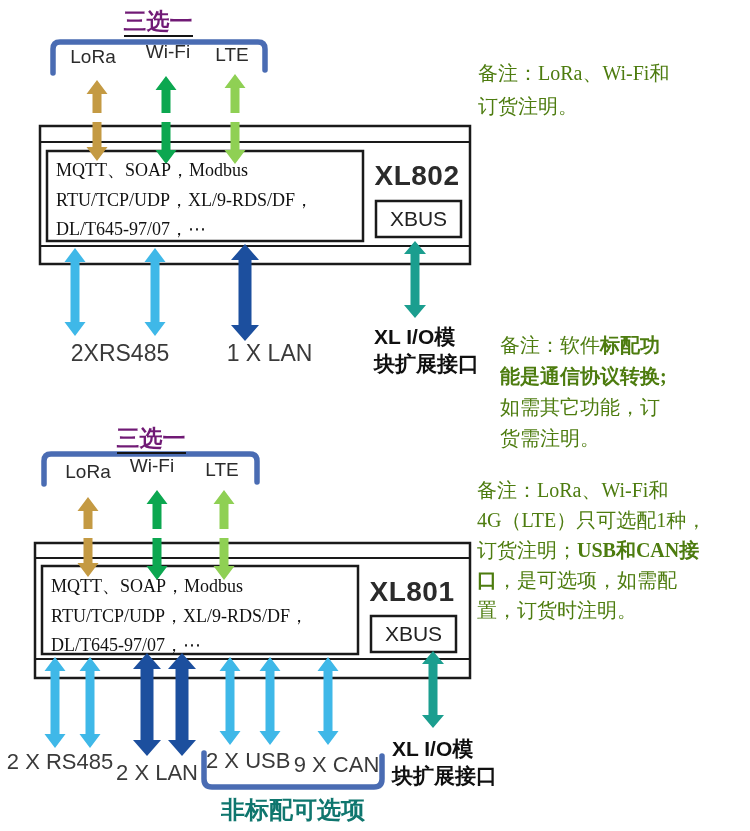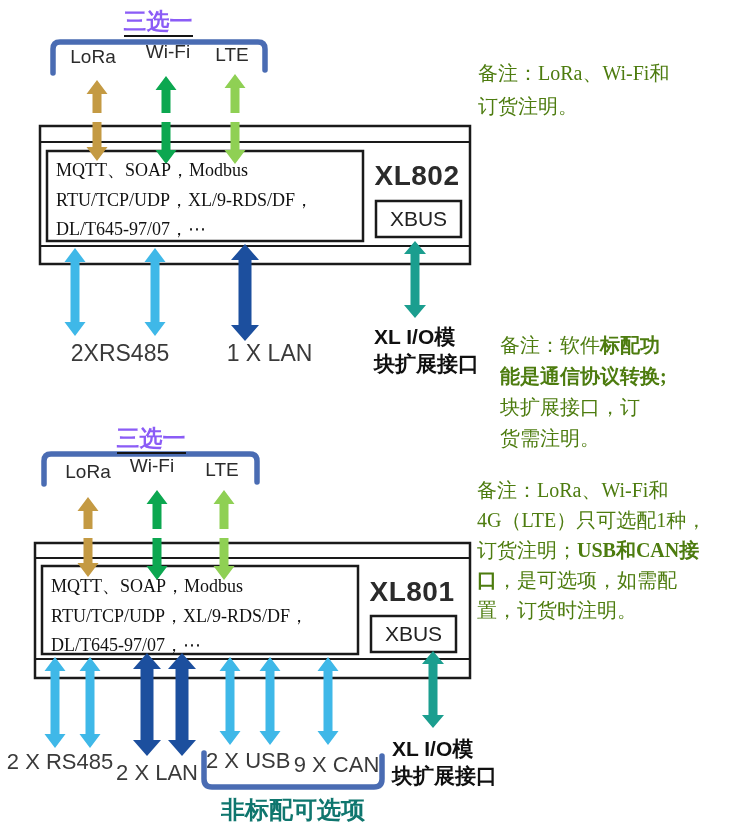--- a/index.html
+++ b/index.html
@@ -1,20 +1,20 @@
 <!DOCTYPE html>
 <html><head>
 <meta charset="utf-8">
 <style>
   html,body{margin:0;padding:0;background:#fff;}
   .stage{position:relative;width:750px;height:831px;background:#ffffff;overflow:hidden;
          font-family:"Liberation Sans","DejaVu Sans",sans-serif;}
   .abs{position:absolute;}
   svg.layer{position:absolute;left:0;top:0;width:750px;height:831px;}
-  .title{font-weight:bold;font-size:23px;color:#8b5cf6;text-align:center;}
+  .title{font-weight:bold;font-size:23px;color:#701a75;text-align:center;}
   .title span{border-bottom:2.5px solid #141414;padding-bottom:1px;}
   .opt{font-size:19px;color:#2b2b2b;text-align:center;white-space:nowrap;}
   .proto{font-family:"Liberation Serif","DejaVu Serif",serif;font-size:18px;line-height:29.5px;
          color:#111;white-space:nowrap;}
   .model{font-size:28px;font-weight:bold;color:#2b2b2b;text-align:center;letter-spacing:.5px;}
   .xbus{display:flex;align-items:center;justify-content:center;font-size:21px;color:#222;}
   .plabel{font-size:23px;color:#3a3a3a;text-align:center;white-space:nowrap;}
   .iolabel{font-size:21px;font-weight:bold;color:#101010;line-height:26.5px;white-space:nowrap;}
   .optlbl{font-size:24px;font-weight:bold;color:#0f766e;text-align:center;white-space:nowrap;}
   .note{font-family:"Liberation Serif","DejaVu Serif",serif;font-size:20px;color:#4d7c0f;}
@@ -120,21 +120,21 @@
     <div>块扩展接口</div>
   </div>
 
   <div class="abs note n1" style="left:478px;top:57px;width:272px;">
       <div><span>备注：LoRa、Wi-Fi和</span></div>
       <div><span>订货注明。</span></div>
     </div>
   <div class="abs note n2" style="left:500px;top:302px;width:235px;margin-top:28px;">
       <div><span>备注：软件</span><span class="b">标配功</span></div>
       <div><span class="b">能是通信协议转换;</span></div>
-      <div><span>块扩展接口，订</span></div>
+      <div><span>如需其它功能，订</span></div>
       <div><span>货需注明。</span></div>
     </div>
   <div class="abs note n3" style="left:477px;top:475px;width:275px;">
       <div><span>备注：LoRa、Wi-Fi和</span></div>
       <div><span>4G（LTE）只可选配1种，</span></div>
       <div><span>订货注明；</span><span class="b">USB和CAN接</span></div>
       <div><span class="b">口</span><span>，是可选项，如需配</span></div>
       <div><span>置，订货时注明。</span></div>
     </div>
 

